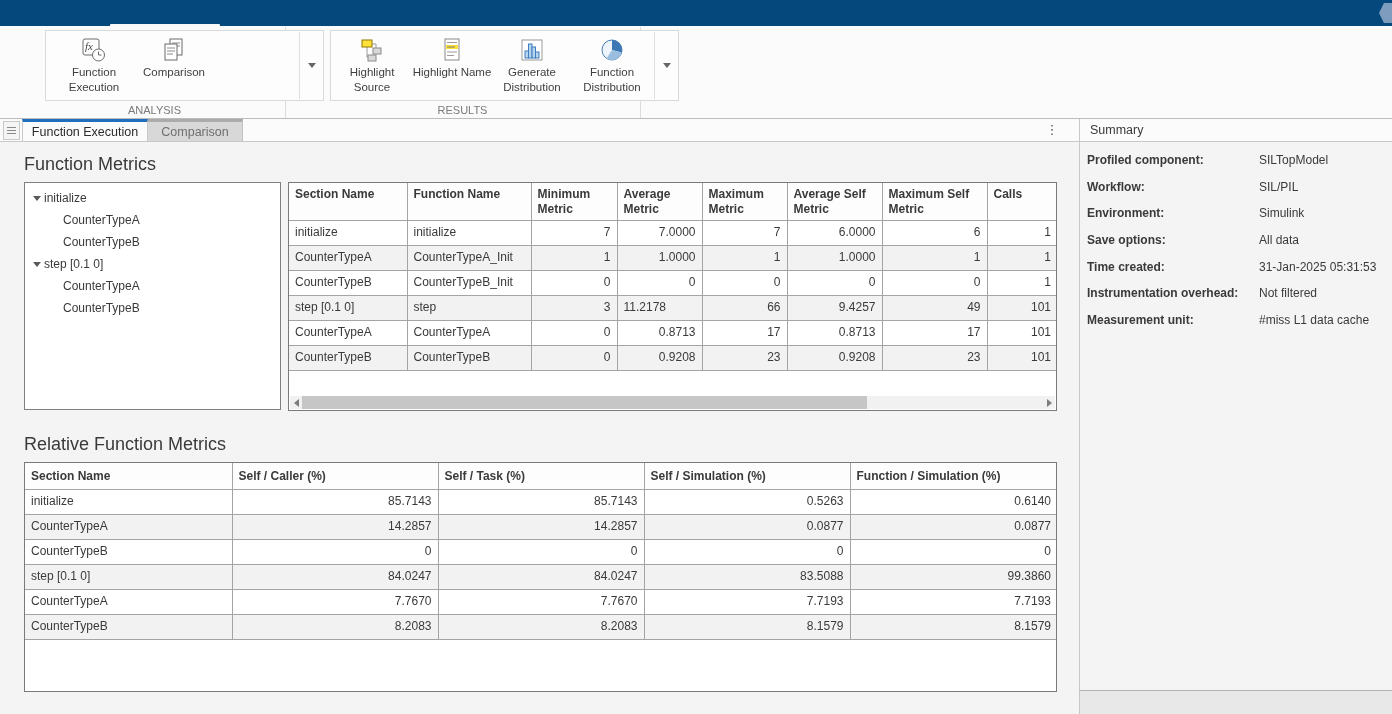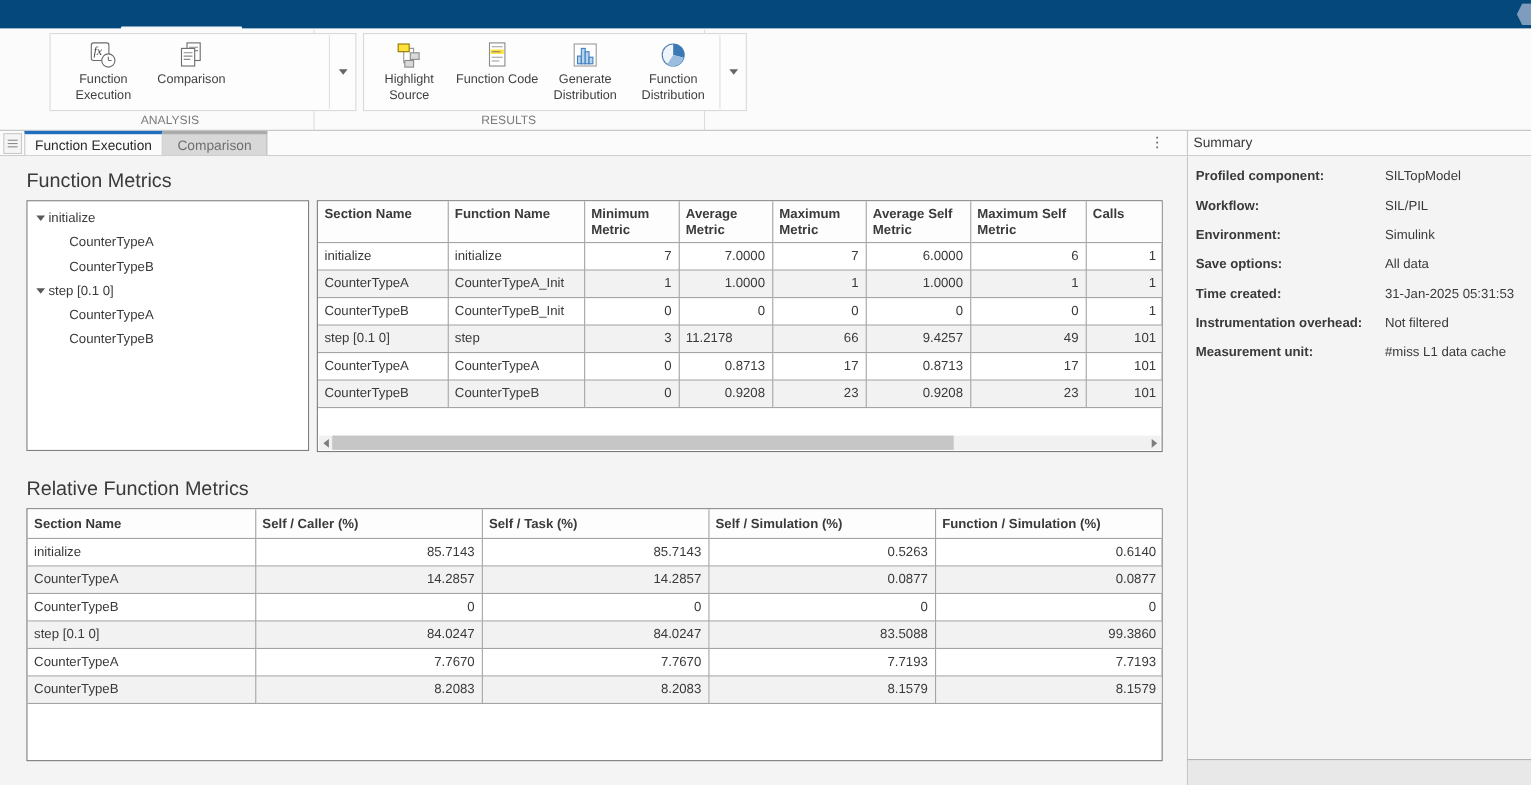--- a/index.html
+++ b/index.html
@@ -38,21 +38,21 @@
   .side-btn{position:absolute;left:3px;top:2px;width:17px;height:19px;border:1px solid #c9c9c9;background:#f5f5f5;
             display:flex;flex-direction:column;justify-content:center;align-items:center;gap:2px;}
   .side-btn i{display:block;width:9px;height:1px;background:#8a8a8a;}
   .dtab{position:absolute;top:0;height:22px;display:flex;align-items:center;justify-content:center;font-size:12.5px;}
   .dtab.active{left:22px;width:126px;background:#fbfbfb;border-top:3px solid var(--active-tab-accent);
                border-left:1px solid #c9c9c9;border-right:1px solid #c9c9c9;color:#2b2b2b;}
   .dtab.inactive{left:148px;width:95px;background:#d8d8d8;border-top:3px solid #ababab;border-right:1px solid #c0c0c0;color:#6f6f6f;}
   .kebab{position:absolute;right:18px;top:1px;width:18px;height:20px;color:#555;font-size:13px;line-height:20px;text-align:center;}
   .summary-header{position:absolute;left:1079px;top:119px;width:313px;height:23px;background:#fbfbfb;
                   border-bottom:1px solid #c8c8c8;border-left:1px solid #c8c8c8;
-                  font-size:12.5px;color:#3a3a3a;line-height:22px;padding-left:5px;}
+                  font-size:12.5px;color:#3a3a3a;line-height:22px;padding-left:10px;}
 
   
   .main-content{position:absolute;left:0;top:142px;width:1079px;height:572px;background:var(--panel-bg);}
   .section-label{position:absolute;font-size:18px;color:#3a3a3a;}
   .lbl-fm{left:24px;top:12px;}
   .lbl-rfm{left:24px;top:292px;}
 
   .tree-panel{position:absolute;left:24px;top:40px;width:257px;height:228px;background:#fff;border:1px solid #7f7f7f;padding-top:4px;}
   .tree-row{height:22px;display:flex;align-items:center;font-size:12px;color:#3a3a3a;position:relative;}
   .tree-row .caret{position:absolute;left:8px;width:0;height:0;border-left:4px solid transparent;border-right:4px solid transparent;border-top:5px solid #5a5a5a;}
@@ -142,21 +142,21 @@
       </div>
       <div class="ts-btn" style="left:81px">
         <svg class="ico" viewBox="0 0 26 26">
           <rect x="6" y="2" width="14" height="21" fill="#fff" stroke="#8a8a8a"></rect>
           <rect x="7" y="8" width="12" height="4" fill="#ffe13a"></rect>
           <line x1="8" y1="5.5" x2="18" y2="5.5" stroke="#9a9a9a"></line>
           <line x1="8" y1="10" x2="16" y2="10" stroke="#7a7a7a"></line>
           <line x1="8" y1="15" x2="18" y2="15" stroke="#9a9a9a"></line>
           <line x1="8" y1="18.5" x2="15" y2="18.5" stroke="#9a9a9a"></line>
         </svg>
-        <div class="lbl">Function Code</div>
+        <div class="lbl">Highlight Name</div>
       </div>
       <div class="ts-btn" style="left:161px">
         <svg class="ico" viewBox="0 0 26 26">
           <rect x="3" y="3" width="20" height="20" fill="#fff" stroke="#9a9a9a"></rect>
           <rect x="6" y="14" width="3.5" height="7" fill="#b8d4ee" stroke="#3f7fbf"></rect>
           <rect x="9.5" y="7" width="3.5" height="14" fill="#b8d4ee" stroke="#3f7fbf"></rect>
           <rect x="13" y="10" width="3.5" height="11" fill="#b8d4ee" stroke="#3f7fbf"></rect>
           <rect x="16.5" y="15" width="3.5" height="6" fill="#b8d4ee" stroke="#3f7fbf"></rect>
         </svg>
         <div class="lbl">Generate Distribution</div>

